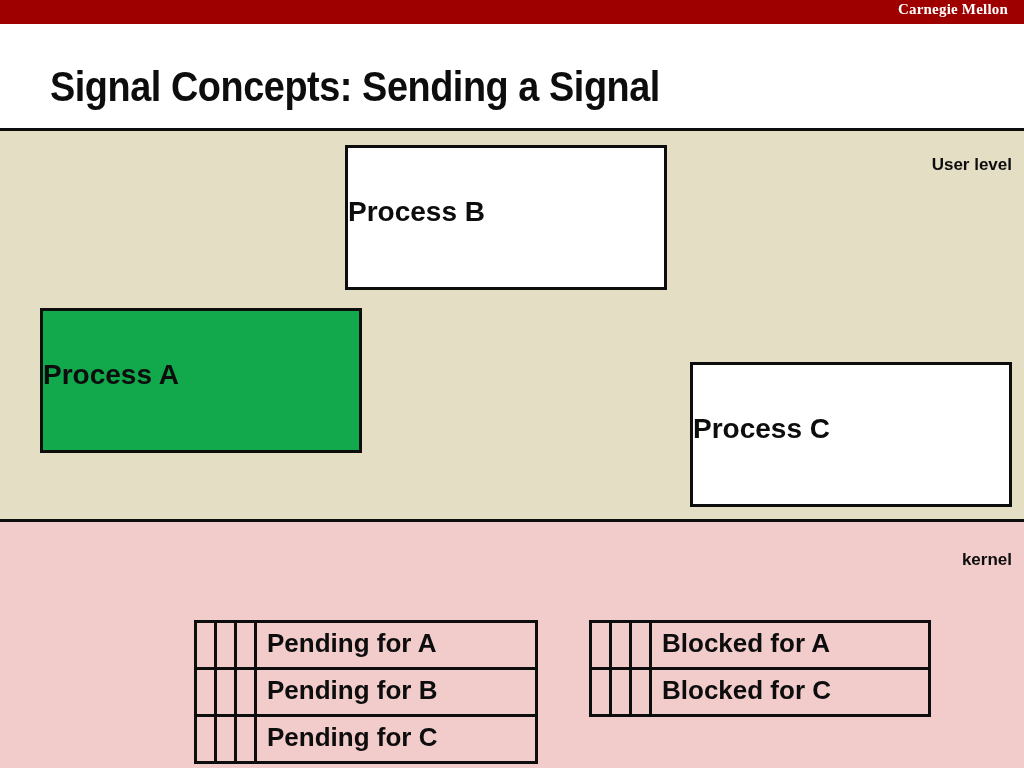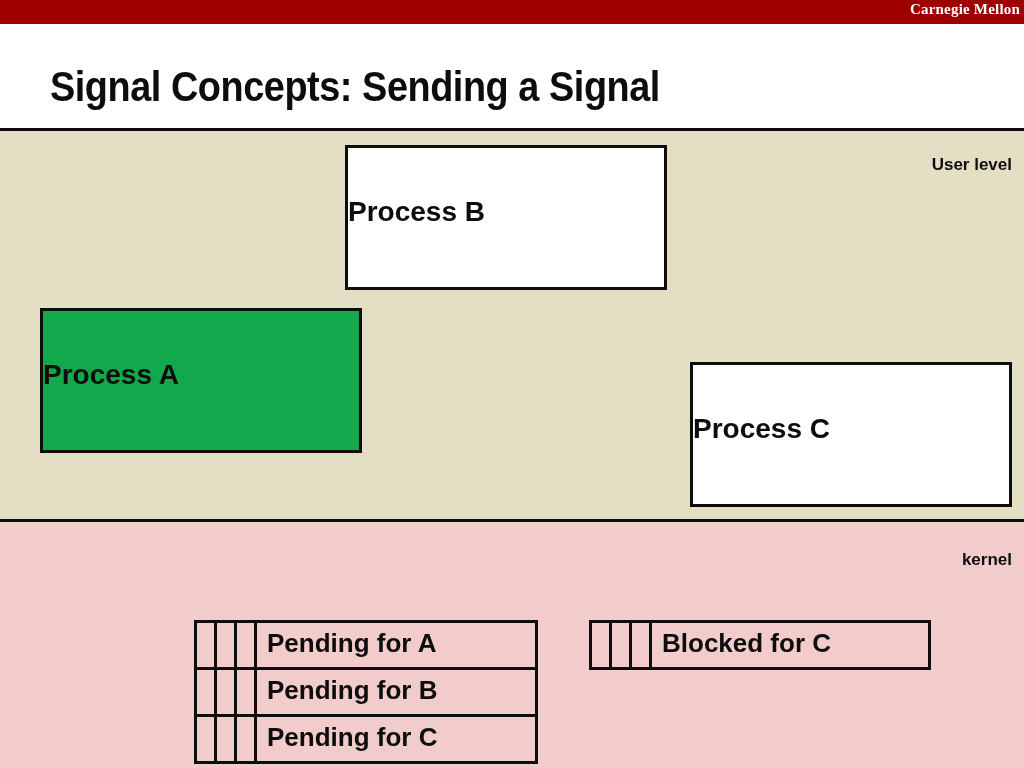--- a/index.html
+++ b/index.html
@@ -18,21 +18,21 @@
   
   #top-banner {
     position: absolute;
     left: 0; top: 0;
     width: 1024px;
     height: 24px;
     background: #9E0000;
   }
   #brand-label {
     position: absolute;
-    right: 4px;
+    right: 16px;
     top: 1px;
     color: #ffffff;
     font-family: "Liberation Serif", serif;
     font-weight: bold;
     font-size: 15px;
     letter-spacing: 0.2px;
     white-space: nowrap;
   }
 
   
@@ -188,16 +188,22 @@
     </tr>
   </tbody>
 </table>
 
 <table class="sig-table" id="blocked-table">
   <tbody>
     <tr>
       <td class="slot"></td>
       <td class="slot"></td>
       <td class="slot"></td>
+      <td class="name">Blocked for A</td>
+    </tr>
+    <tr>
+      <td class="slot"></td>
+      <td class="slot"></td>
+      <td class="slot"></td>
       <td class="name">Blocked for C</td>
     </tr>
   </tbody>
 </table>
 
 </body></html>

